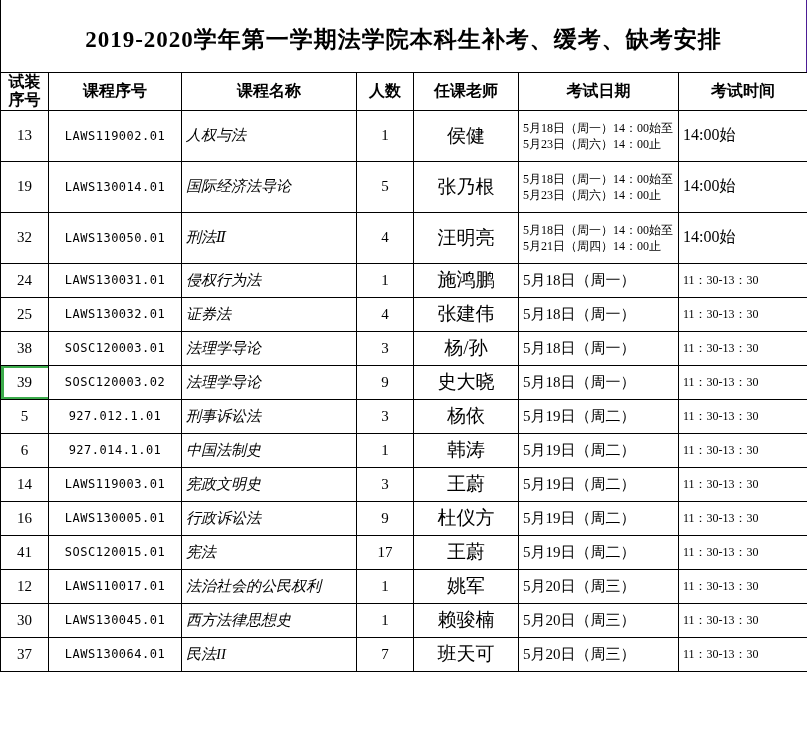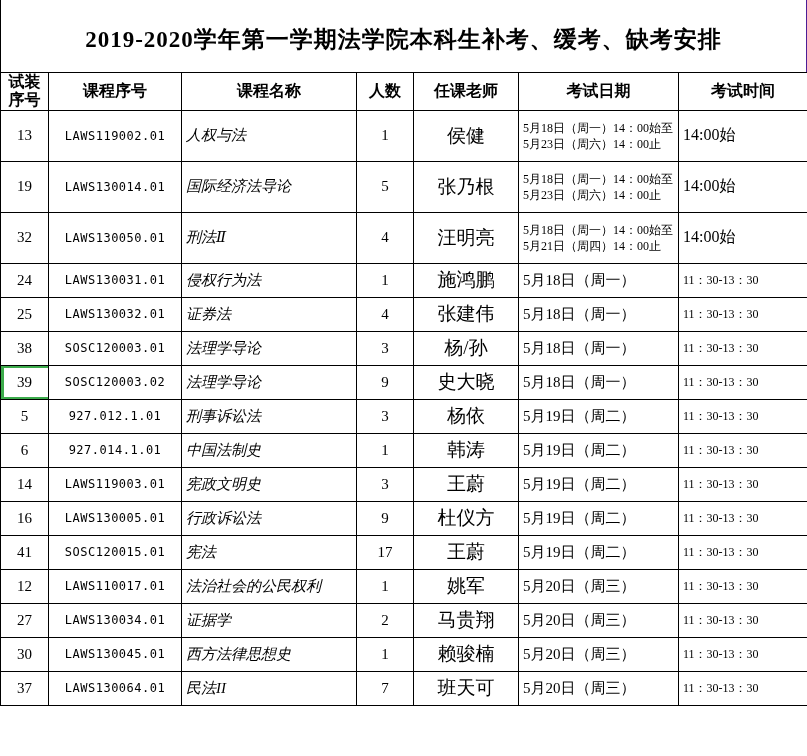--- a/index.html
+++ b/index.html
@@ -213,29 +213,20 @@
         <tr>
           <td class="seq">12</td>
           <td class="code">LAWS110017.01</td>
           <td class="course">法治社会的公民权利</td>
           <td class="count">1</td>
           <td class="teacher">姚军</td>
           <td class="date">5月20日（周三）</td>
           <td class="time">11：30-13：30</td>
         </tr>
         <tr>
-          <td class="seq">27</td>
-          <td class="code">LAWS130034.01</td>
-          <td class="course">证据学</td>
-          <td class="count">2</td>
-          <td class="teacher">马贵翔</td>
-          <td class="date">5月20日（周三）</td>
-          <td class="time">11：30-13：30</td>
-        </tr>
-        <tr>
           <td class="seq">30</td>
           <td class="code">LAWS130045.01</td>
           <td class="course">西方法律思想史</td>
           <td class="count">1</td>
           <td class="teacher">赖骏楠</td>
           <td class="date">5月20日（周三）</td>
           <td class="time">11：30-13：30</td>
         </tr>
         <tr>
           <td class="seq">37</td>

